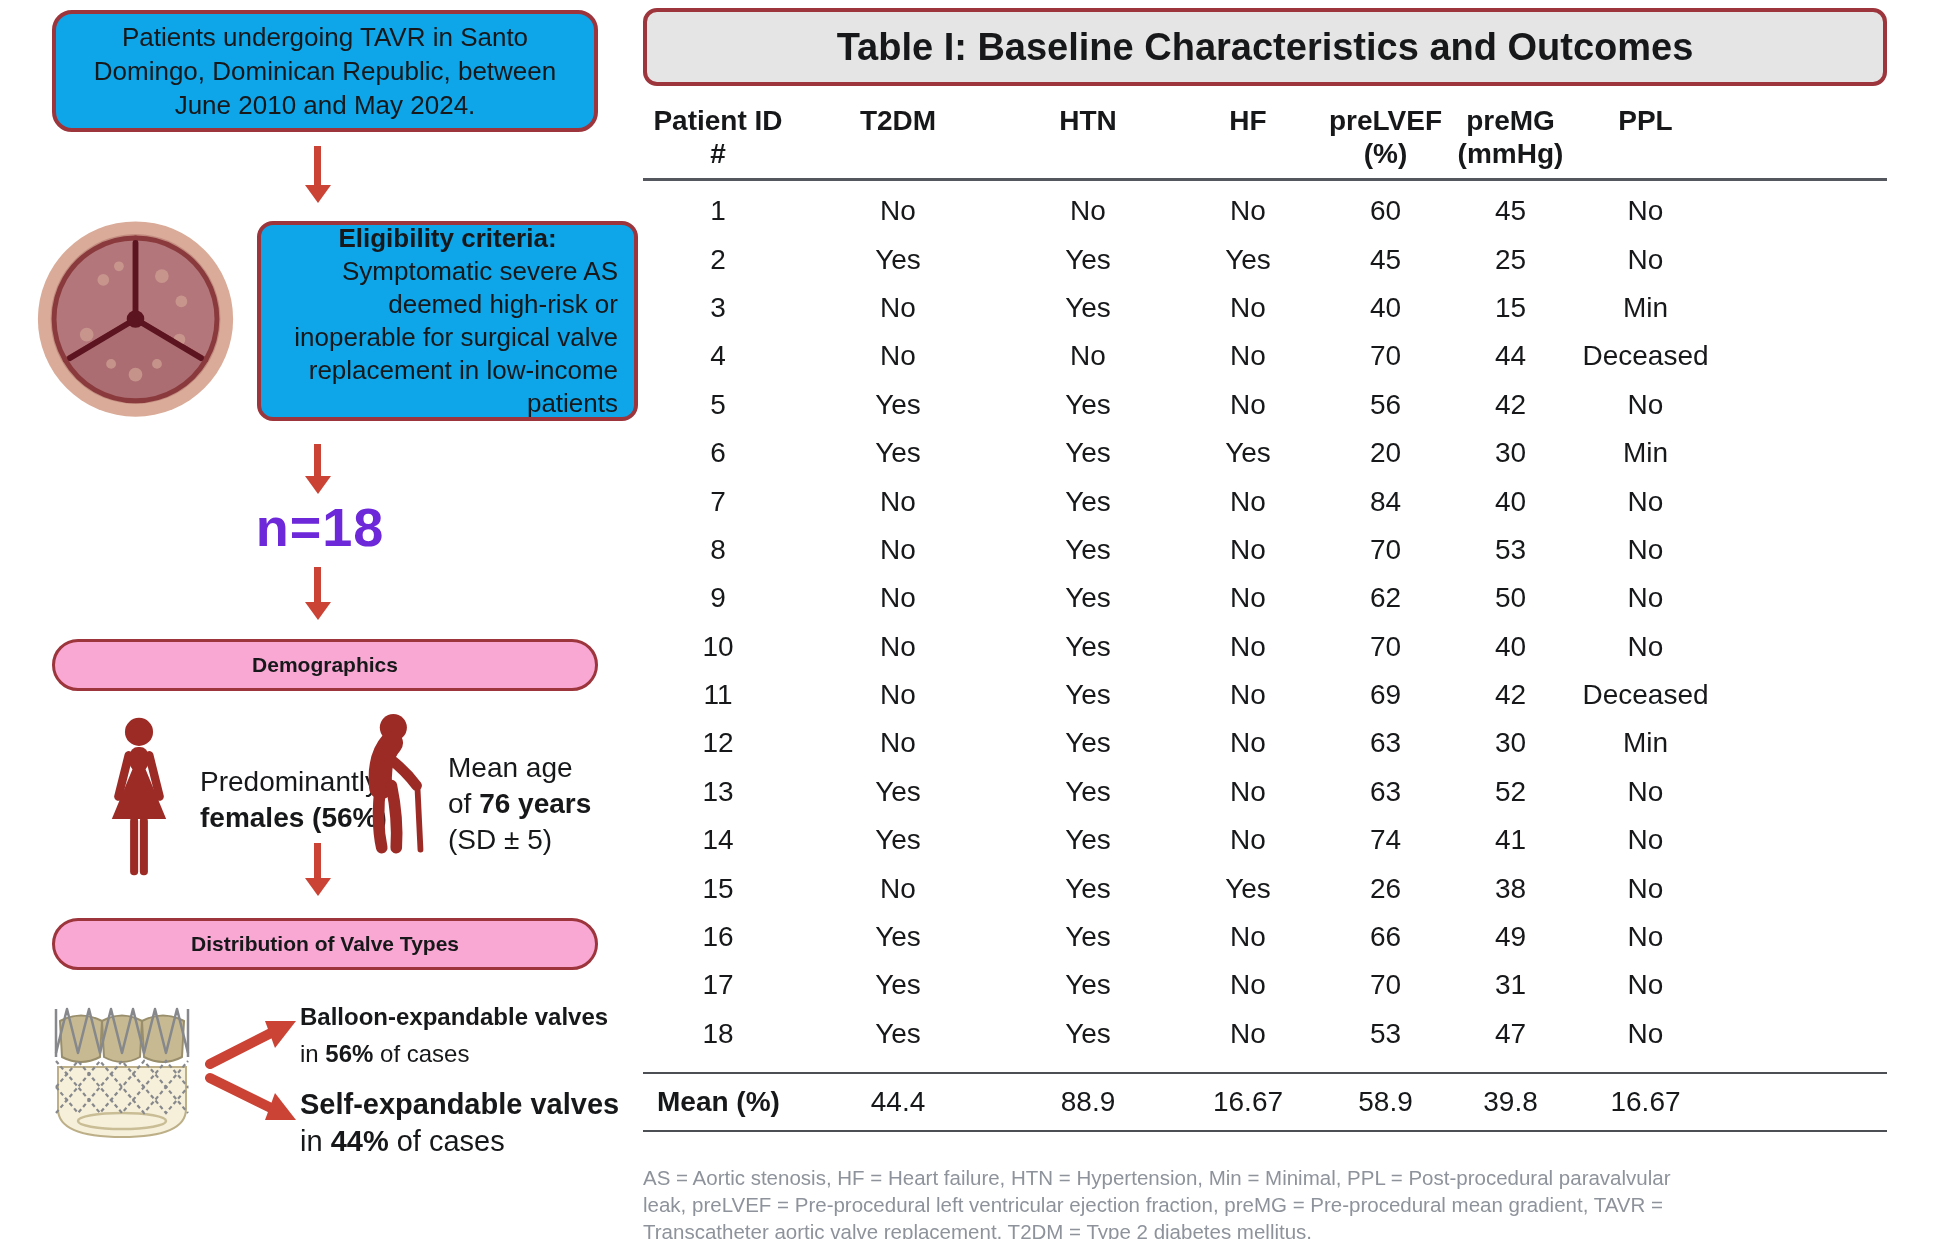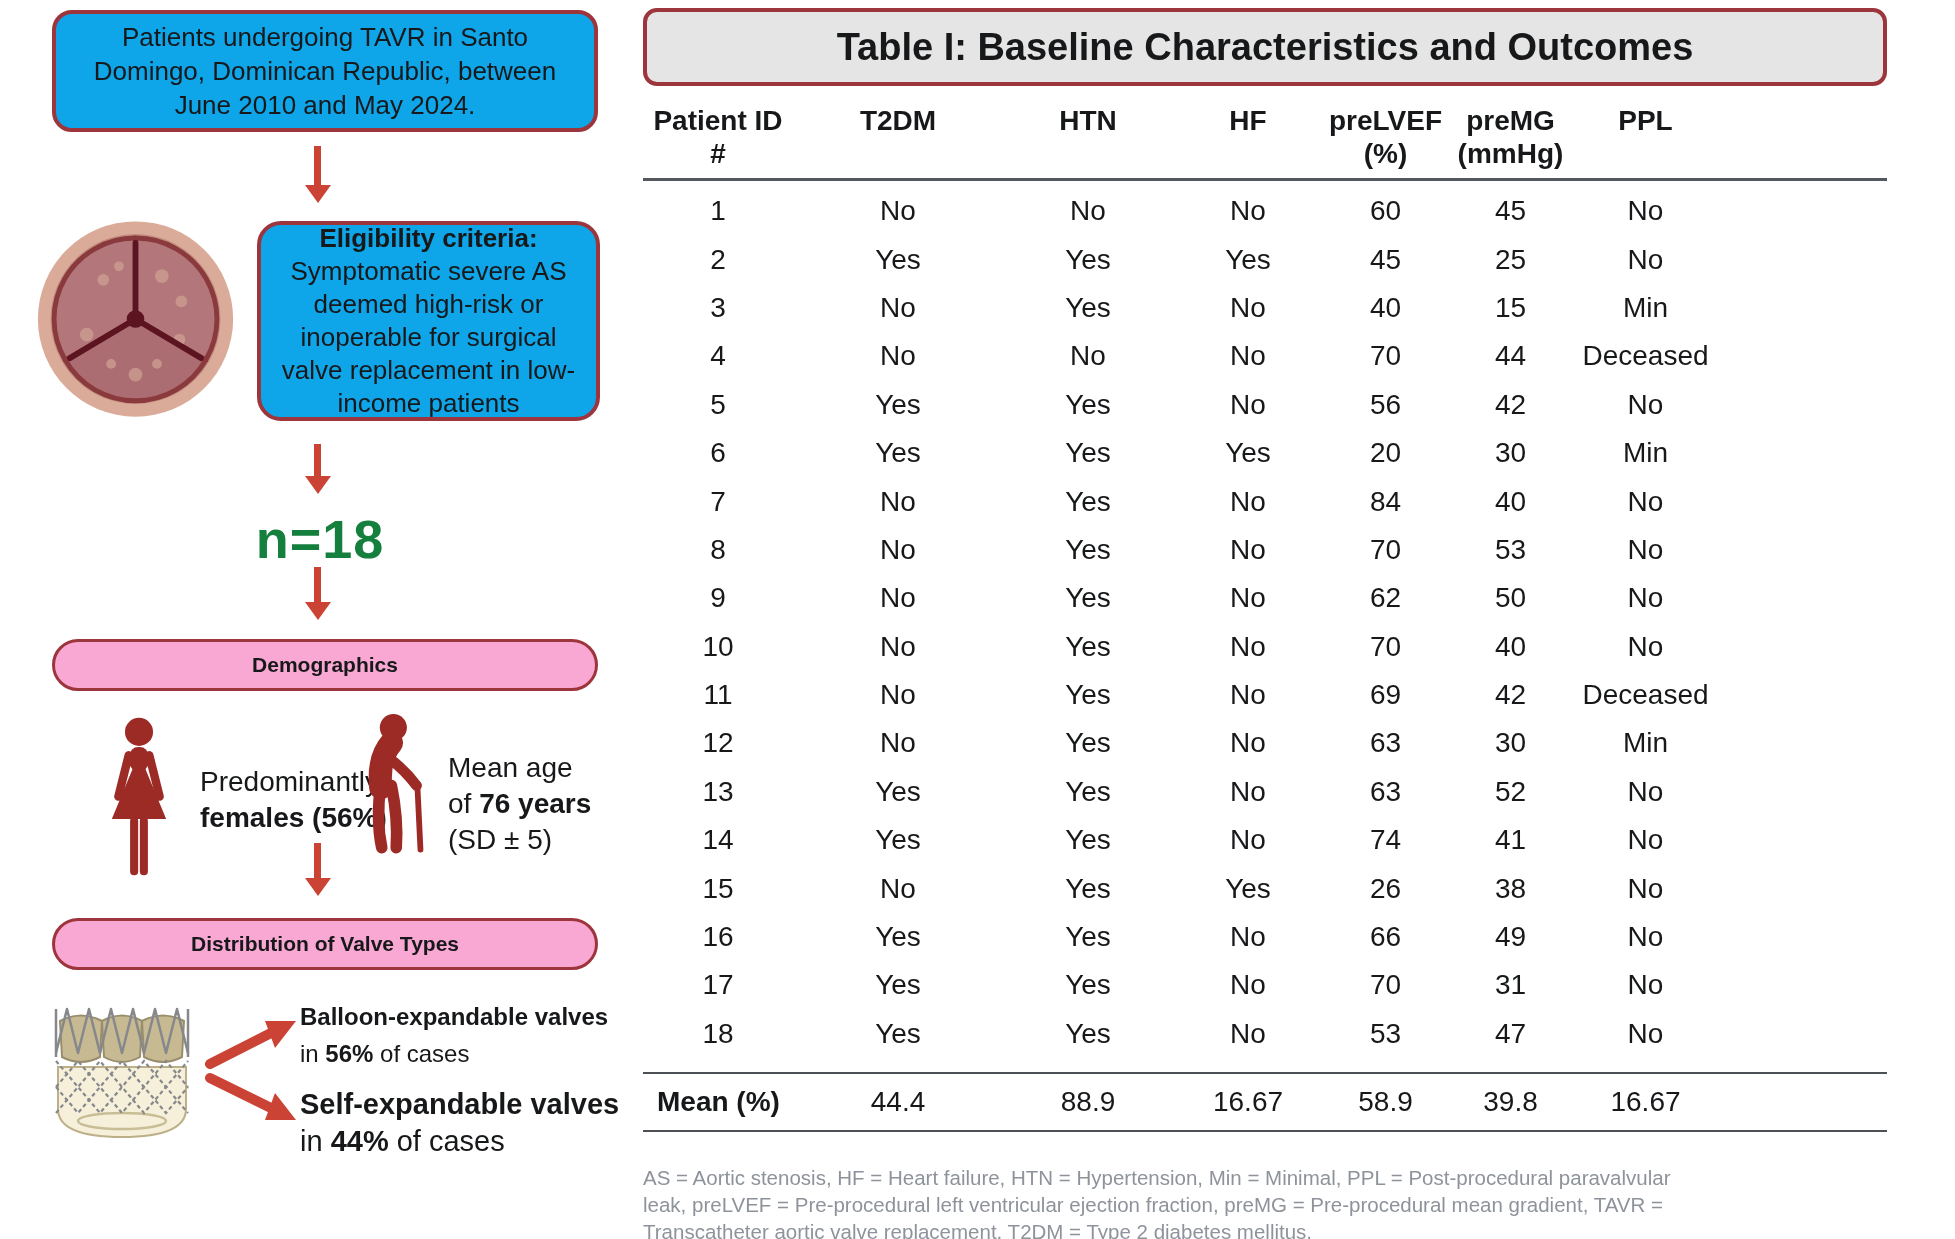--- a/index.html
+++ b/index.html
@@ -10,21 +10,21 @@
     display:flex;align-items:center;justify-content:center;text-align:center;box-sizing:border-box;}
   .banner{background:#f9a8d4;border:3.5px solid #9d353c;border-radius:28px;
     display:flex;align-items:center;justify-content:center;font-weight:bold;font-size:21px;box-sizing:border-box;}
   
   .v-arrow{position:absolute;width:7px;background:#cb4335;}
   .v-arrow::after{content:"";position:absolute;left:50%;bottom:-17px;transform:translateX(-50%);
     width:0;height:0;border:13px solid transparent;border-top:18px solid #cb4335;border-bottom:0;}
   
   .cap{font-size:28px;line-height:36px;}
   .b{font-weight:bold;}
-  .n18{font-size:54px;font-weight:bold;color:#15803d;text-align:center;letter-spacing:1px;margin-top:12px;}
+  .n18{font-size:54px;font-weight:bold;color:#6d28d9;text-align:center;letter-spacing:1px;}
   
   .title-box{background:#e5e5e5;border:4px solid #9d353c;border-radius:14px;
     display:flex;align-items:center;justify-content:center;font-size:38px;font-weight:bold;box-sizing:border-box;}
   .tgrid{display:grid;grid-template-columns:150px 210px 170px 150px 125px 125px 145px;}
   .thead{border-bottom:3px solid #54575d;padding-bottom:8px;}
   .hcell{text-align:center;font-weight:bold;font-size:28px;line-height:33px;}
   .hcell .l2{font-weight:bold;}
   .tbody{border-bottom:2.5px solid #4c4f54;padding:6px 0 14px 0;}
   .trow{height:48.4px;display:grid;grid-template-columns:150px 210px 170px 150px 125px 125px 145px;align-items:center;}
   .tcell{text-align:center;font-size:28px;}
@@ -57,21 +57,21 @@
       <circle cx="150" cy="127" r="6"></circle>
       <circle cx="105" cy="163" r="7"></circle>
     <circle cx="80" cy="152" r="5"></circle>
       <circle cx="127" cy="152" r="5"></circle>
       <circle cx="88" cy="52" r="5"></circle>
   </g>
   <path d="M105,106 L105,28 M105,106 L172,146 M105,106 L38,146" stroke="#5c1420" stroke-width="6" stroke-linecap="round" fill="none"></path>
   <circle cx="105" cy="106" r="9" fill="#5c1420"></circle>
 </svg>
 
-<div class="abs pinkbox" style="left:257px;top:221px;width:343px;height:200px;border-radius:24px;padding:12px 16px;font-size:26px;line-height:33px;flex-direction:column;">
+<div class="abs pinkbox" style="left:257px;top:221px;width:381px;height:200px;border-radius:16px;padding:12px 16px;font-size:26px;line-height:33px;flex-direction:column;text-align:right;">
   <span class="b">Eligibility criteria:</span>
   <span>Symptomatic severe AS deemed high-risk or inoperable for surgical valve replacement in low-income patients</span>
 </div>
 
 <div class="v-arrow" style="left:314px;top:444px;height:33px;"></div>
 
 <div class="abs n18" style="left:220px;top:496px;width:200px;">n=18</div>
 
 <div class="v-arrow" style="left:314px;top:567px;height:36px;"></div>
 

